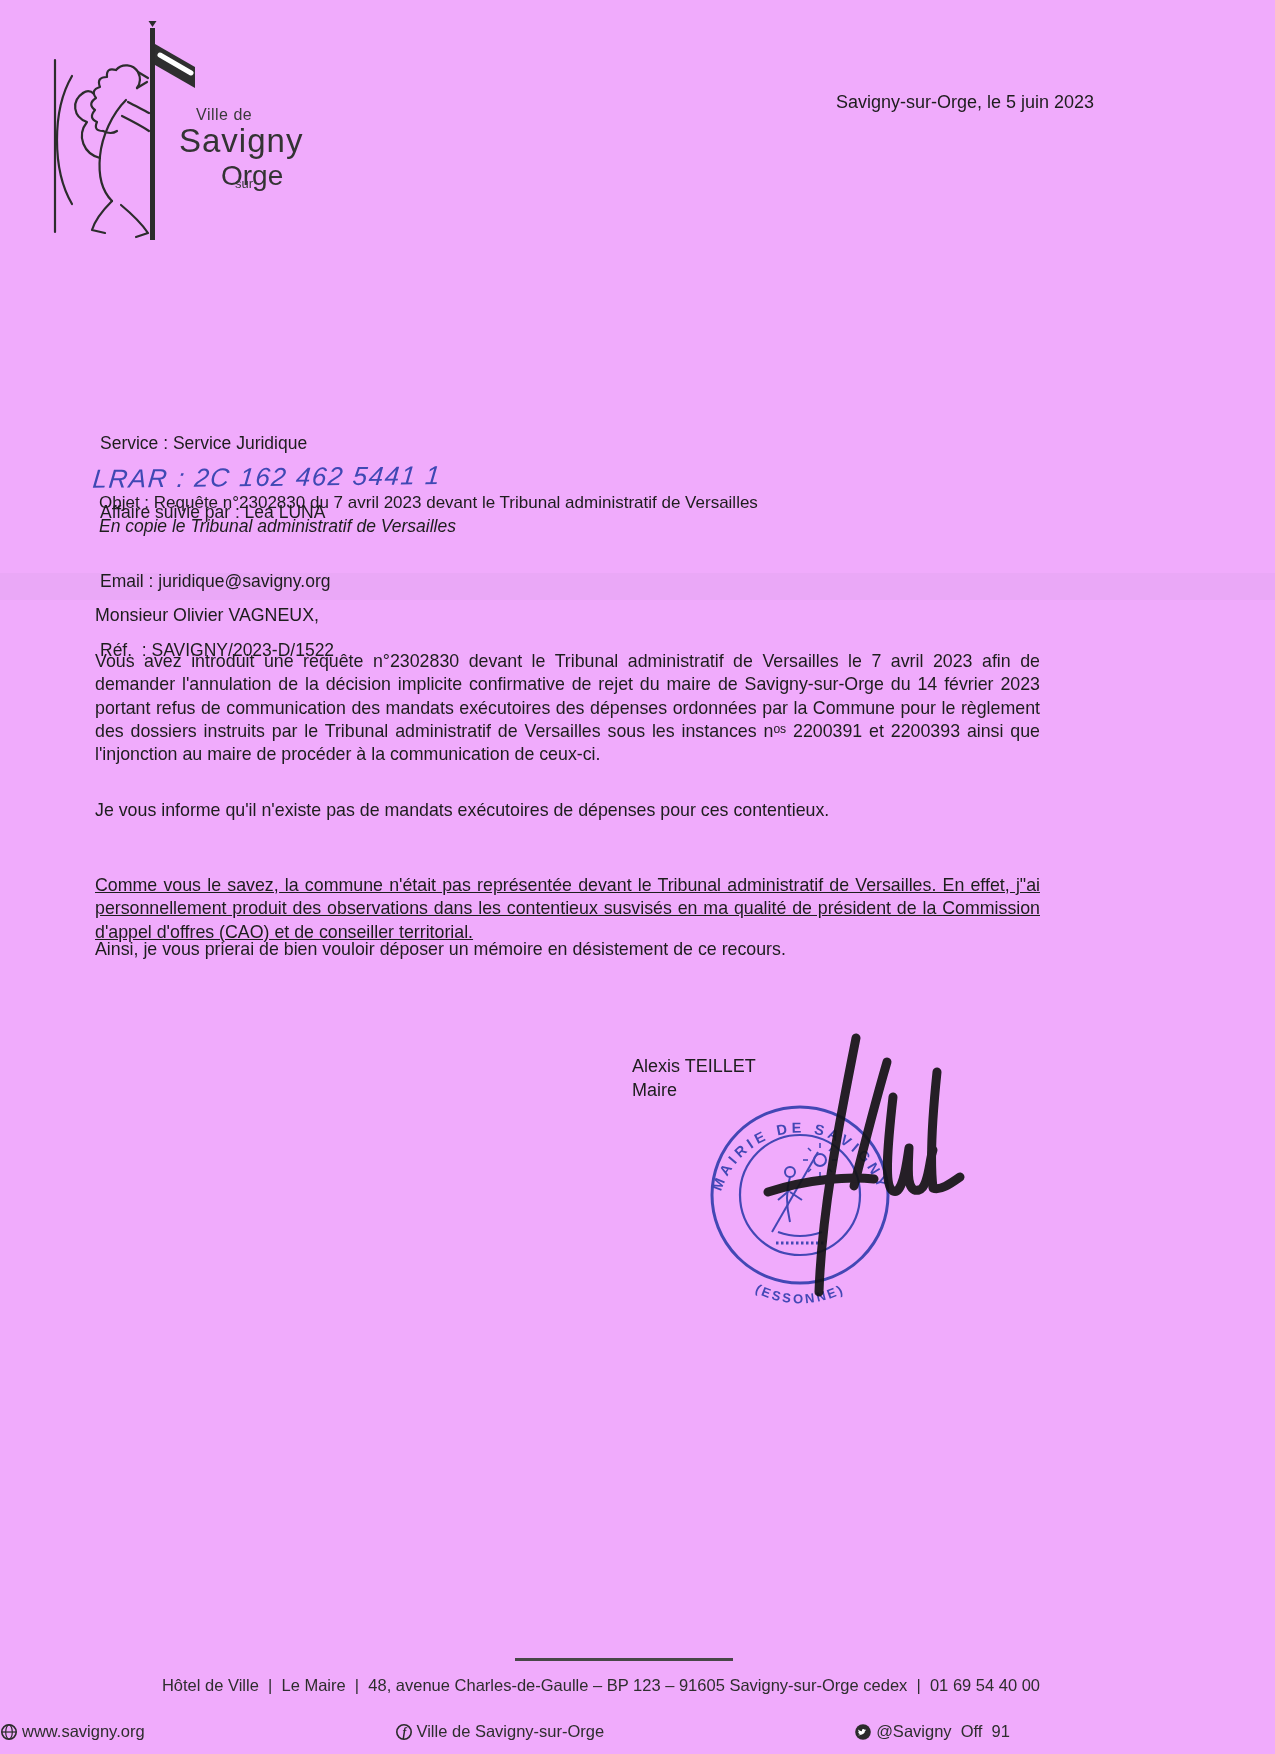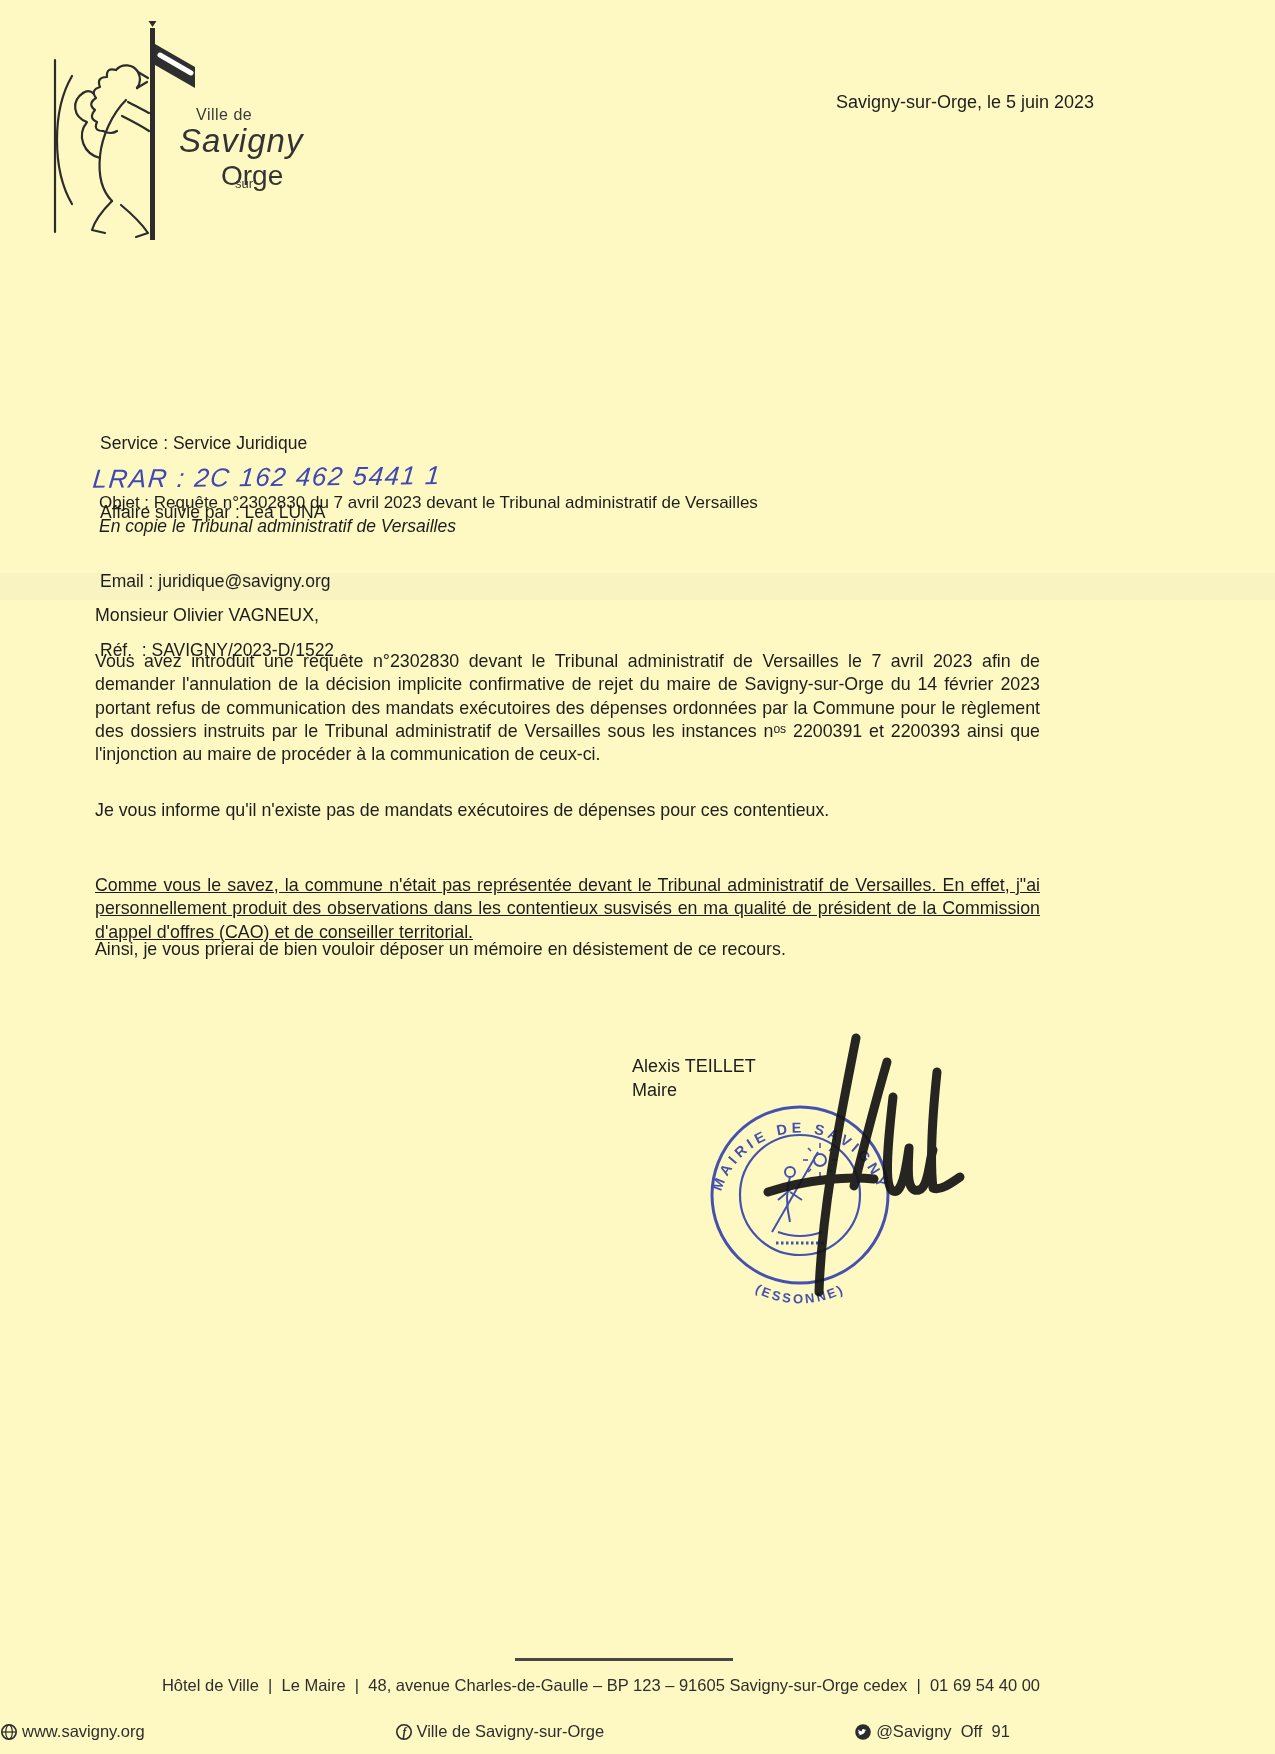--- a/index.html
+++ b/index.html
@@ -1,25 +1,25 @@
 <!DOCTYPE html>
 <html><head>
 <meta charset="utf-8">
 <style>
   html,body{margin:0;padding:0;background:#e8e8e8;}
   .page{
     position:relative;width:1275px;height:1754px;margin:0 auto;
-    background:#fef9c3;overflow:hidden;
+    background:#f0abfc;overflow:hidden;
     font-family:"Liberation Sans",sans-serif;color:#1d1d1d;
   }
   .abs{position:absolute;}
   .scanband{position:absolute;left:0;width:1275px;background:rgba(105,120,145,0.045);}
   
   .lh-villede{left:196px;top:106px;font-size:16px;color:#3a3a3a;letter-spacing:.5px;}
-  .lh-savigny{left:179px;top:122px;font-size:33px;color:#333;letter-spacing:1px;font-style:italic;}
+  .lh-savigny{left:179px;top:122px;font-size:33px;color:#333;letter-spacing:1px;}
   .lh-sur{left:200px;top:176px;font-size:13px;color:#3a3a3a;margin-left:35px;}
   .lh-orge{left:221px;top:160px;font-size:28px;color:#333;text-align:right;}
   
   .dateline{left:836px;top:92px;font-size:18px;}
   .recipient{left:630px;top:286px;font-size:18px;line-height:23px;}
   .sender{left:100px;top:386px;font-size:17.5px;line-height:23px;white-space:pre-wrap;}
   .lrar{
     left:93px;top:462px;font-size:26px;font-style:italic;letter-spacing:1.5px;
     color:#3f48b4;transform:skewX(-6deg) rotate(-0.6deg);white-space:pre-wrap;
   }

